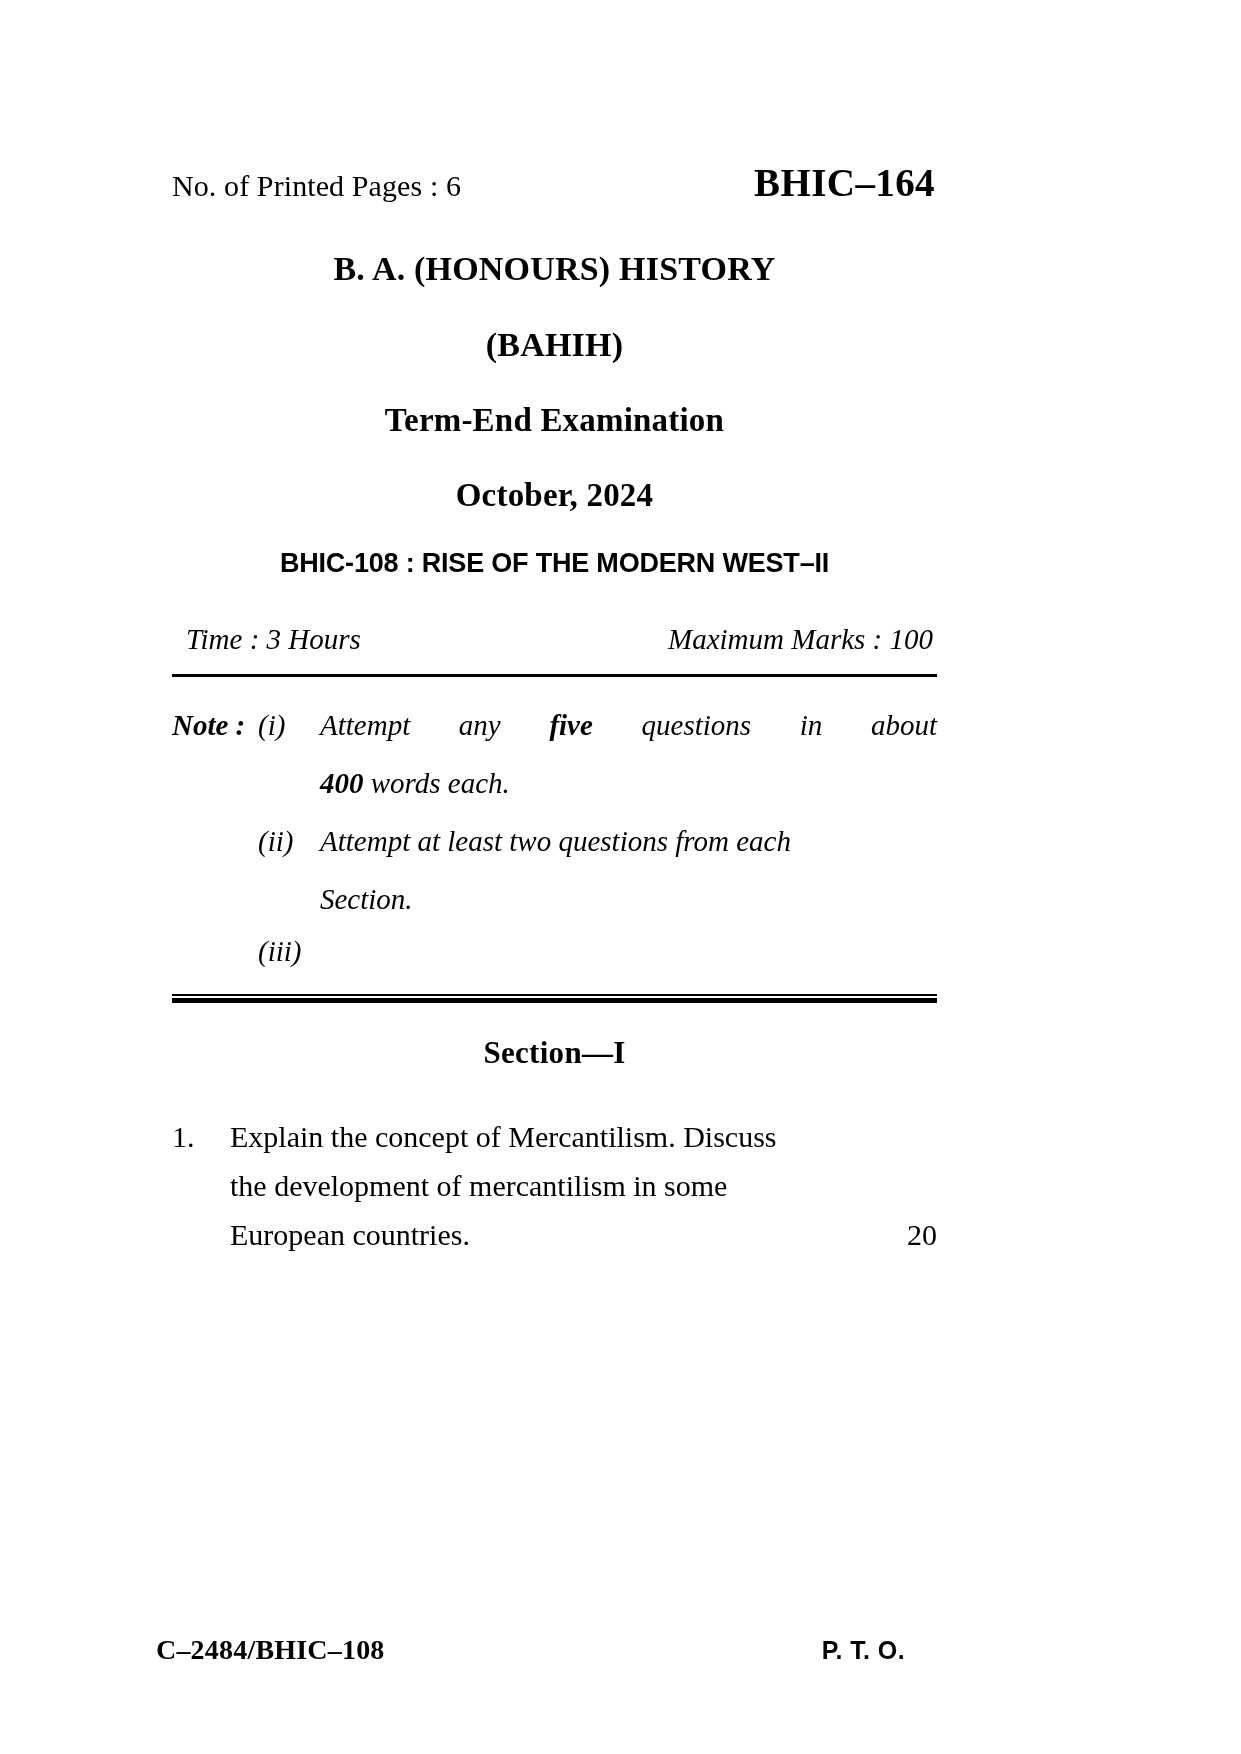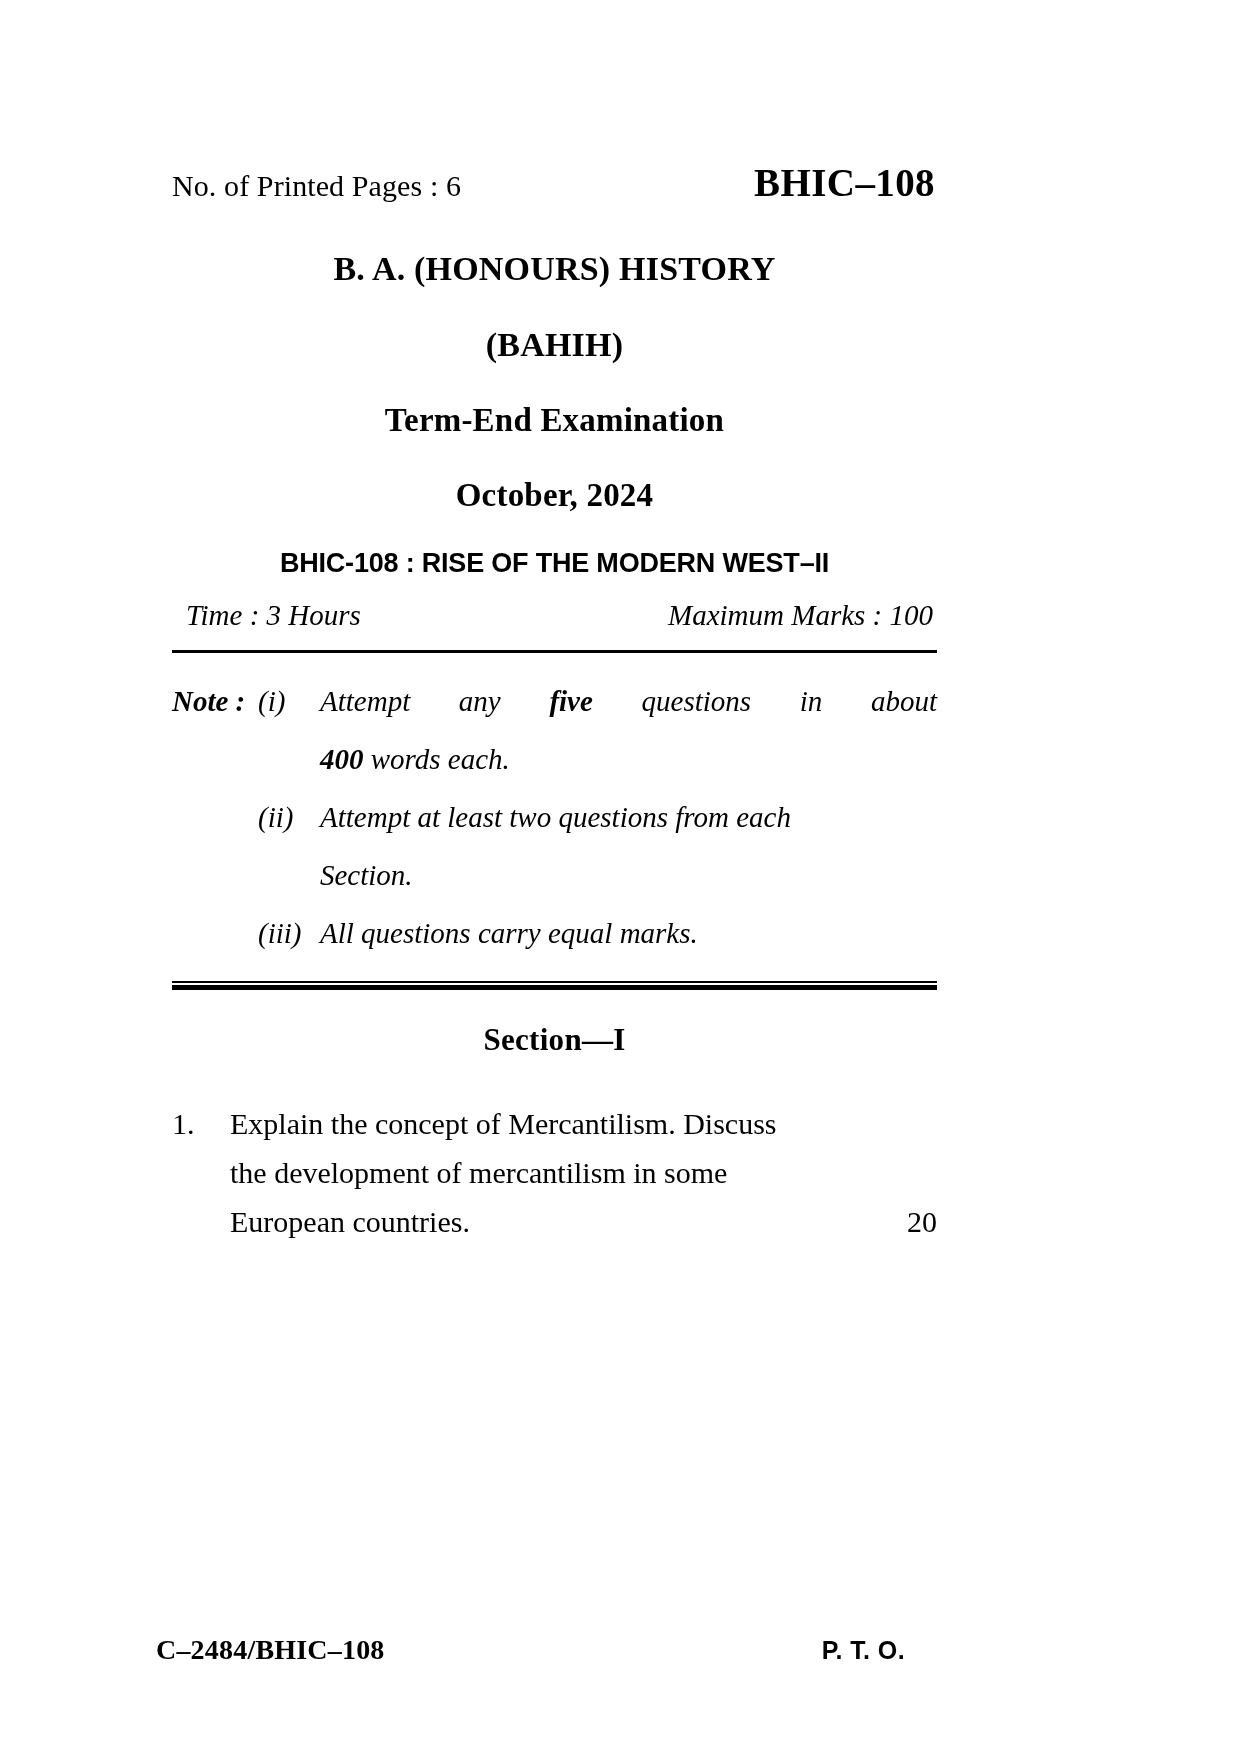--- a/index.html
+++ b/index.html
@@ -68,21 +68,21 @@
   .title-line.t2 { font-size: 34px; }
   .title-line.t3 { font-size: 33px; }
   .title-line.t4 { font-size: 33px; margin-bottom: 36px; }
 
   .subject-line {
     text-align: center;
     font-family: "Liberation Sans", sans-serif;
     font-weight: bold;
     font-size: 27px;
     letter-spacing: -0.2px;
-    margin-bottom: 20px;
+    margin-bottom: 44px;
   }
 
   
   .time-row {
     display: flex;
     justify-content: space-between;
     align-items: baseline;
     font-family: "Liberation Serif", serif;
     font-style: italic;
     font-size: 29px;
@@ -217,21 +217,21 @@
   }
 </style>
 </head>
 <body>
 
 <div class="page">
   <div class="content">
 
     <div class="header-row">
       <div class="printed-pages">No. of Printed Pages : 6</div>
-      <div class="paper-code">BHIC–108</div>
+      <div class="paper-code">BHIC–164</div>
     </div>
 
     <div class="title-block">
       <div class="title-line t1">B. A. (HONOURS) HISTORY</div>
       <div class="title-line t2">(BAHIH)</div>
       <div class="title-line t3">Term-End Examination</div>
       <div class="title-line t4">October, 2024</div>
     </div>
 
     <div class="subject-line">BHIC-108 : RISE OF THE MODERN WEST–II</div>
@@ -266,21 +266,20 @@
       </div>
       <div class="note-row">
         <div class="note-spacer"></div>
         <div class="note-num"></div>
         <div class="note-text no-justify">Section.</div>
       </div>
 
       <div class="note-row">
         <div class="note-spacer"></div>
         <div class="note-num">(iii)</div>
-        <div class="note-text no-justify">All questions carry equal marks.</div>
       </div>
 
     </div>
 
     <div class="rule-double">
       <div class="thin"></div>
       <div class="thick"></div>
     </div>
 
     <div class="section-heading">Section—I</div>

